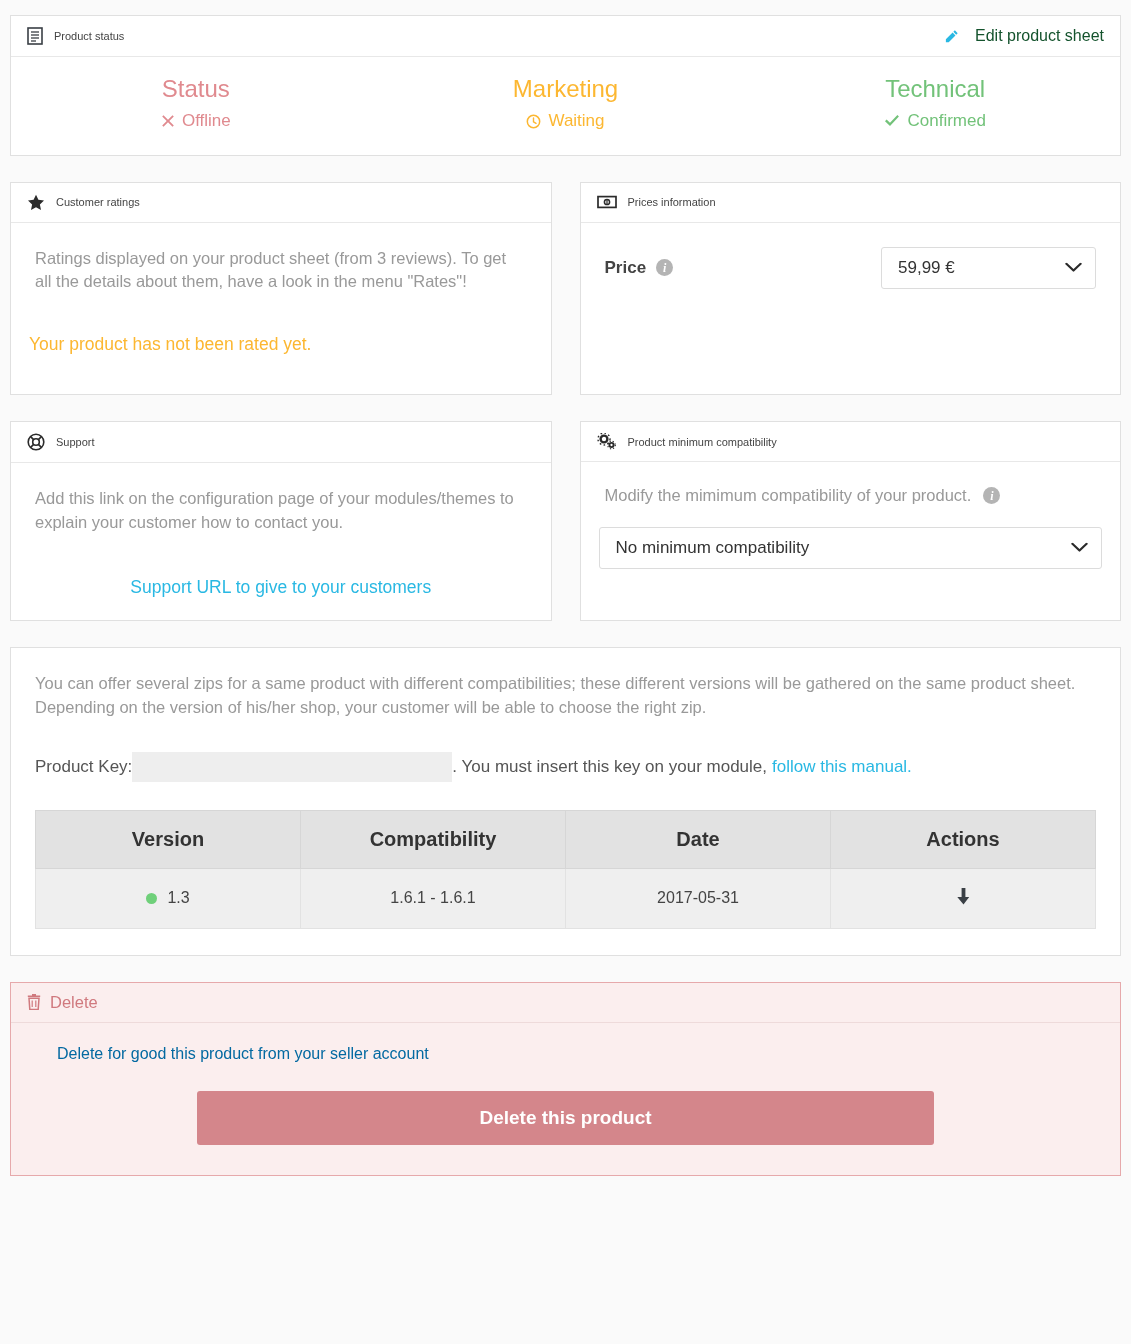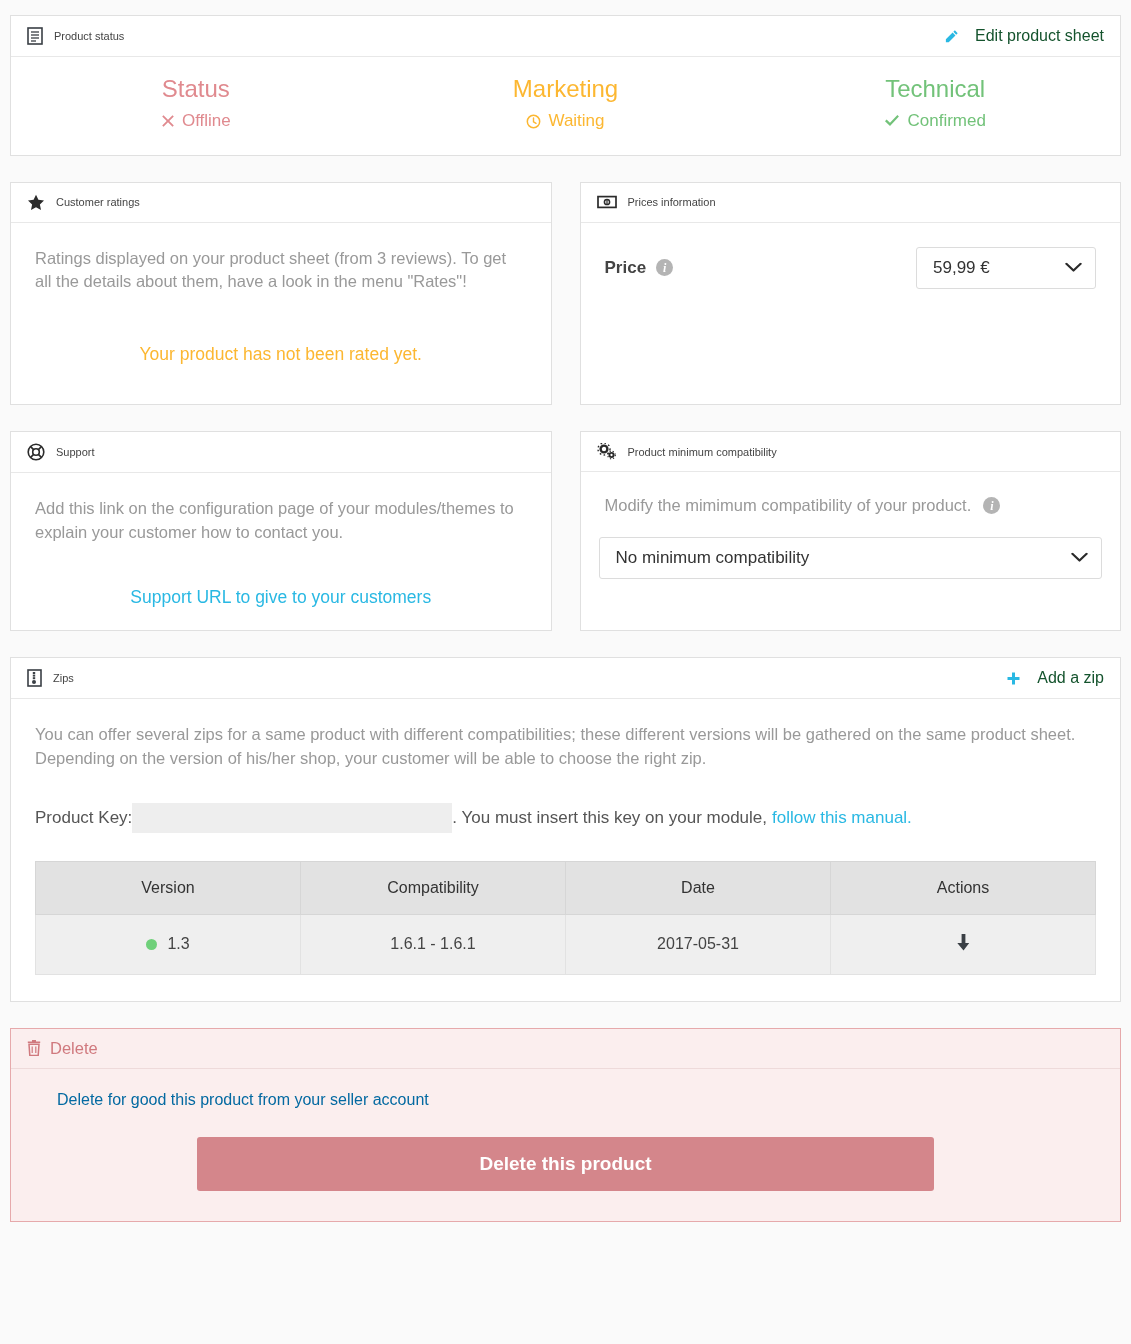--- a/index.html
+++ b/index.html
@@ -91,24 +91,23 @@
   .grid2 > .panel .panel-body { flex: 1 1 auto; }
 
   
   .muted-text {
     color: #999;
     font-size: 16.5px;
     line-height: 1.42;
     margin: 6px 6px 0 6px;
   }
   .rating-note {
-    text-align: center;
     color: #fcb731;
     font-size: 17.5px;
-    margin-top: 50px;
+    margin-top: 40px;
   }
 
   
   .price-row {
     display: flex;
     align-items: center;
     justify-content: space-between;
     padding: 6px 6px 0 6px;
     gap: 14px;
   }
@@ -149,21 +148,21 @@
     cursor: pointer;
     white-space: nowrap;
   }
   .select-box .chev {
     position: absolute;
     right: 13px;
     top: 50%;
     transform: translateY(-50%);
     color: #333;
   }
-  .price-select { width: 180px; }
+  .price-select { width: 215px; }
   .price-note {
     font-style: italic;
     color: #555;
     font-size: 15.5px;
     margin-top: 55px;
     padding-left: 6px;
   }
 
   
   .support-text {
@@ -220,23 +219,23 @@
 
   table.zips {
     width: calc(100% - 12px);
     margin: 28px 6px 4px 6px;
     border-collapse: collapse;
     table-layout: fixed;
   }
   table.zips th {
     background: #e2e2e2;
     border: 1px solid #d6d6d6;
-    font-size: 16px;
+    font-size: 20px;
     color: #333;
-    font-weight: normal;
+    font-weight: bold;
     padding: 17px 8px;
     text-align: center;
   }
   table.zips td {
     background: #efefef;
     border: 1px solid #e2e2e2;
     font-size: 16px;
     color: #444;
     padding: 18px 8px;
     text-align: center;
@@ -466,42 +465,20 @@
             <path d="M1.4 1.3L8.5 8l7.1-6.7" fill="none" stroke="#2b2b2b" stroke-width="2.2" stroke-linecap="round" stroke-linejoin="round"></path>
           </svg>
         </span>
       </div>
     </div>
   </section>
 
 </div>
 
 <section class="panel">
-  <div class="panel-head">
-    <div class="panel-head-left">
-      <span class="ic">
-        <svg width="15" height="18" viewBox="0 0 15 18">
-          <rect x="1" y="1" width="13" height="16" fill="none" stroke="#3a3f45" stroke-width="1.6"></rect>
-          <rect x="5.8" y="3" width="2.4" height="2" fill="#3a3f45"></rect>
-          <rect x="5.8" y="5.6" width="2.4" height="2" fill="#3a3f45"></rect>
-          <rect x="5.8" y="8.2" width="2.4" height="2" fill="#3a3f45"></rect>
-          <circle cx="7" cy="13" r="2" fill="#3a3f45"></circle>
-        </svg>
-      </span>
-      <span>Zips</span>
-    </div>
-    <a class="head-action">
-      <span class="ic">
-        <svg width="15" height="15" viewBox="0 0 16 16">
-          <path d="M6.4 1.6h3.2v4.8h4.8v3.2H9.6v4.8H6.4V9.6H1.6V6.4h4.8z" fill="#29b8e3"></path>
-        </svg>
-      </span>
-      <span>Add a zip</span>
-    </a>
-  </div>
   <div class="panel-body">
     <p class="zip-desc">You can offer several zips for a same product with different compatibilities; these different versions will be gathered on the same product sheet. Depending on the version of his/her shop, your customer will be able to choose the right zip.</p>
 
     <div class="key-row">
       <span class="key-label">Product Key:</span>
       <span class="key-field"></span>
       <span class="key-after">. You must insert this key on your module,</span>
       <a class="key-link" style="margin-left:5px;">follow this manual.</a>
     </div>
 

